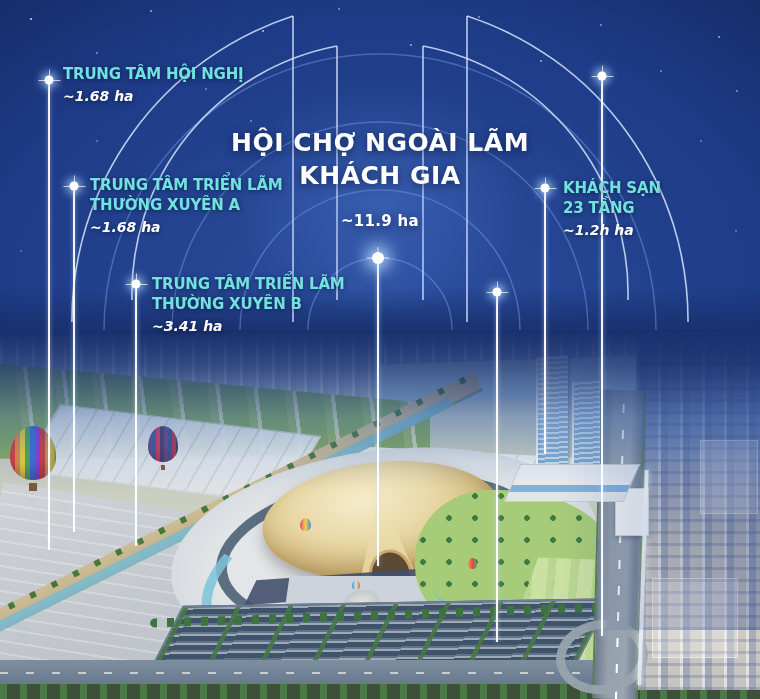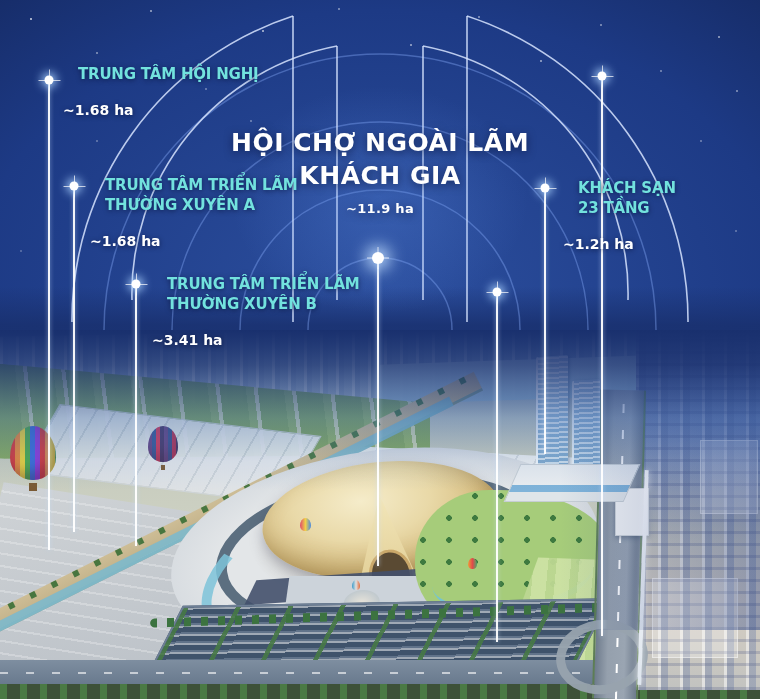--- a/index.html
+++ b/index.html
@@ -136,28 +136,28 @@
   .dot{position:absolute;width:9px;height:9px;border-radius:50%;background:#fff;transform:translate(-50%,-50%);
     box-shadow:0 0 10px 3px rgba(170,210,255,.9);}
   .dot::before,.dot::after{content:"";position:absolute;left:50%;top:50%;background:rgba(255,255,255,.7);}
   .dot::before{width:1px;height:22px;transform:translate(-50%,-50%);}
   .dot::after{width:22px;height:1px;transform:translate(-50%,-50%);}
   .dot-0{left:49px;top:80px;} .dot-1{left:74px;top:186px;} .dot-2{left:136px;top:284px;}
   .dot-3{left:497px;top:292px;} .dot-4{left:545px;top:188px;} .dot-5{left:602px;top:76px;}
   .dot-c{left:378px;top:258px;width:12px;height:12px;box-shadow:0 0 16px 6px rgba(190,220,255,.95);}
   .label{position:absolute;color:var(--accent,#72e2de);font-size:15px;font-weight:bold;line-height:20px;
     letter-spacing:-.2px;text-shadow:0 1px 5px rgba(0,10,40,.6);}
-  .label .ln{display:block;margin-left:15px;}
-  .larea{color:var(--text,#fff);margin-top:16px;font-size:14px;font-weight:bold;letter-spacing:0;}
+  .label .ln{display:block;}
+  .larea{color:var(--text,#fff);margin-top:2px;font-size:14px;font-weight:bold;letter-spacing:0;font-style:italic;}
   .lbl-0{left:63px;top:64px;} .lbl-1{left:90px;top:175px;} .lbl-2{left:152px;top:274px;}
   .lbl-3{left:510px;top:283px;} .lbl-4{left:563px;top:178px;} .lbl-5{left:617px;top:64px;}
   .title{position:absolute;left:190px;top:126px;width:380px;text-align:center;color:var(--text,#fff);
     font-size:25px;font-weight:bold;line-height:33px;letter-spacing:.5px;text-shadow:0 2px 8px rgba(0,10,40,.55);}
   .title .tl{display:block;}
-  .tarea{font-size:13px;letter-spacing:.3px;}
+  .tarea{margin-top:13px;font-size:15px;letter-spacing:.3px;}
 </style>
 </head>
 <body>
 
 <div class="canvas">
 
   <div class="sky"></div>
   <div class="stars"></div>
 
   <svg class="decor" width="760" height="699" viewBox="0 0 760 699">

